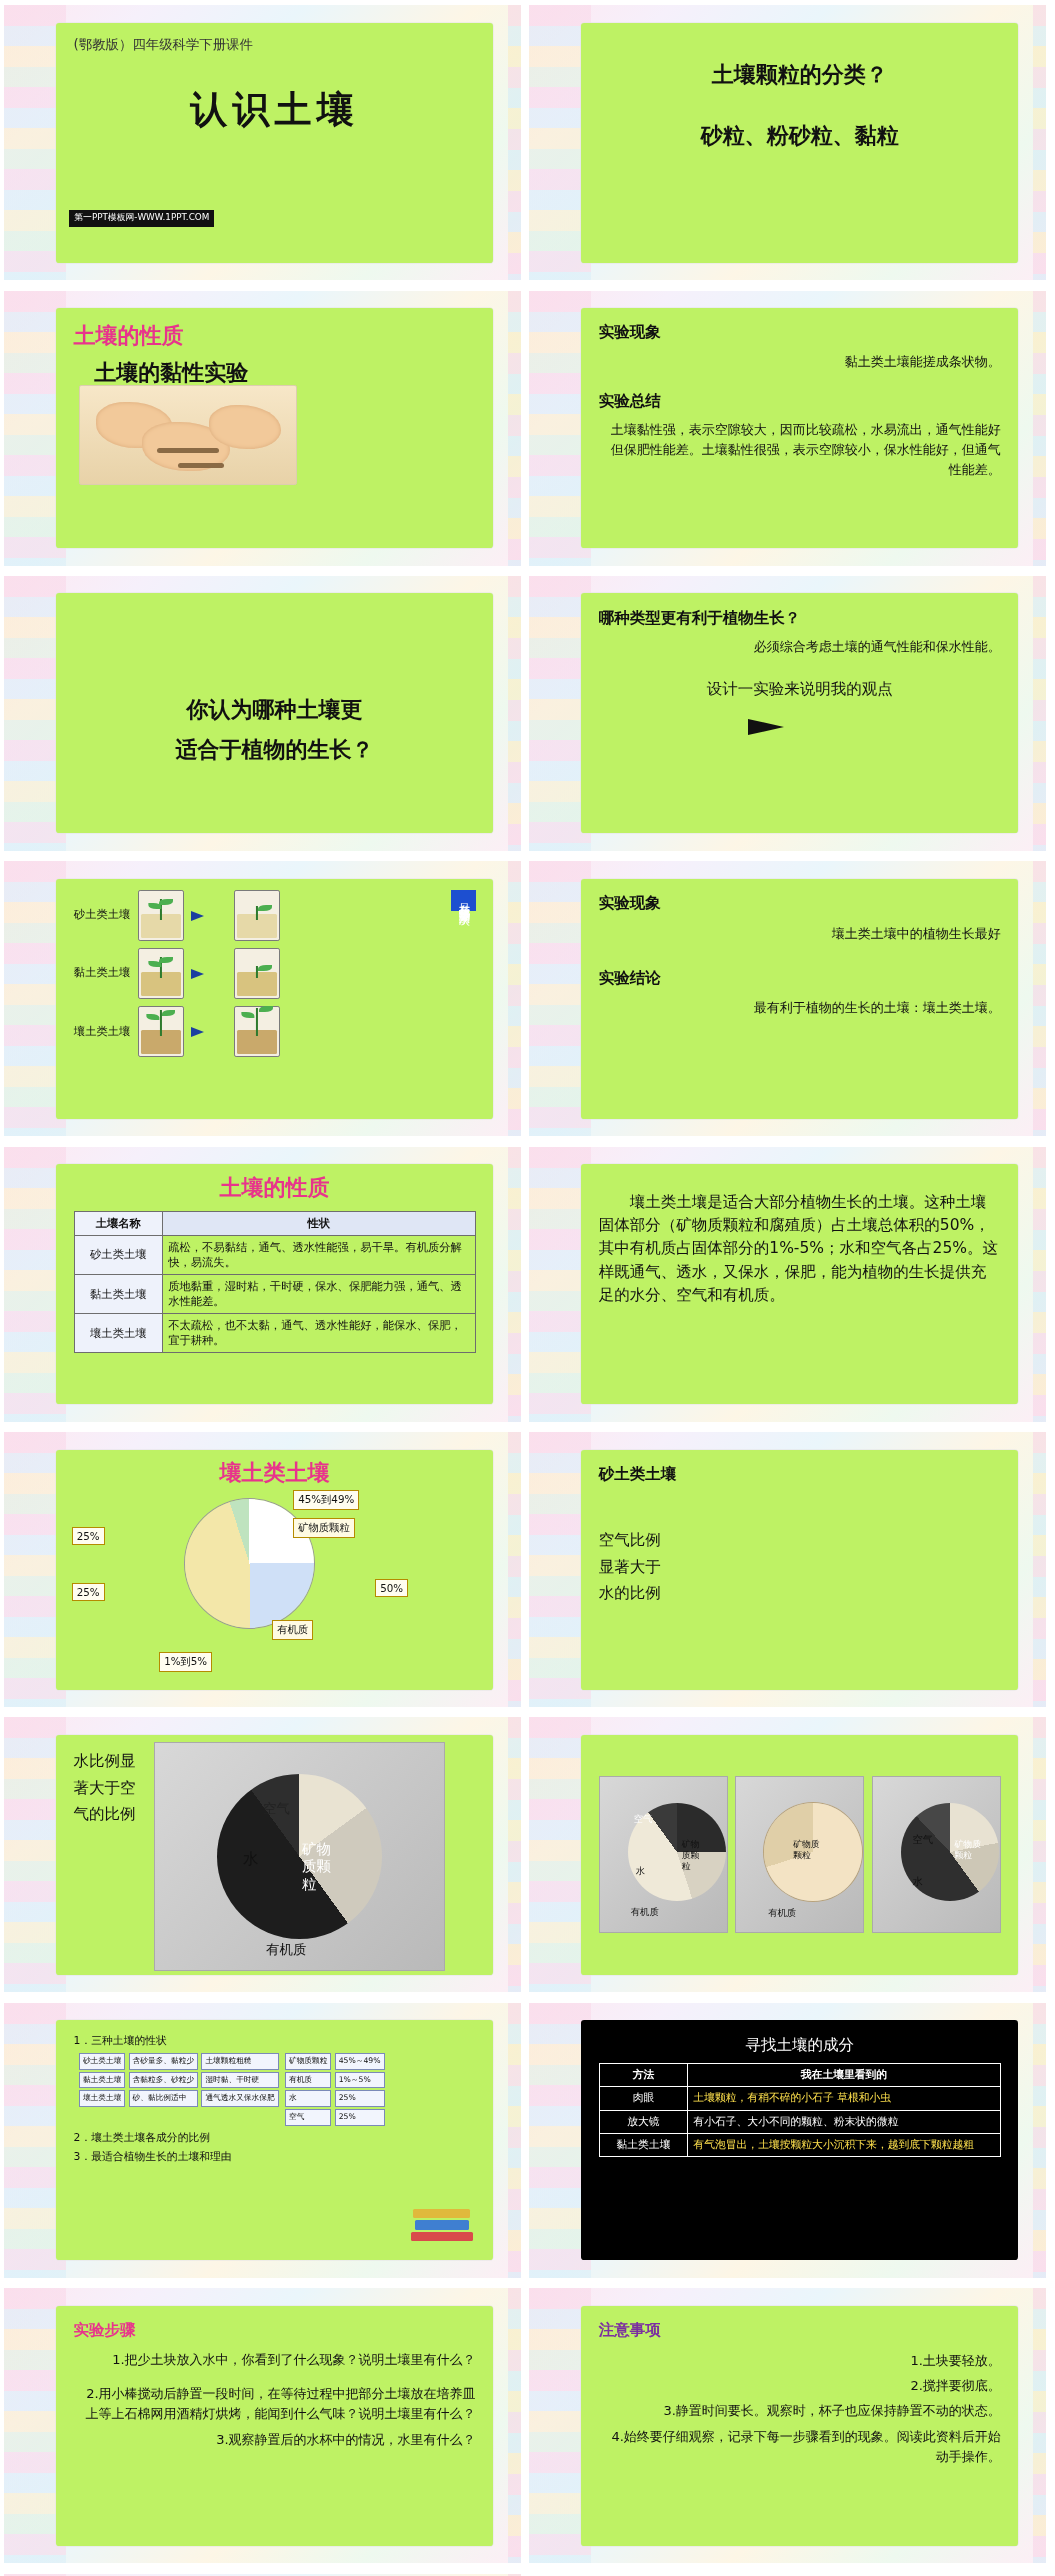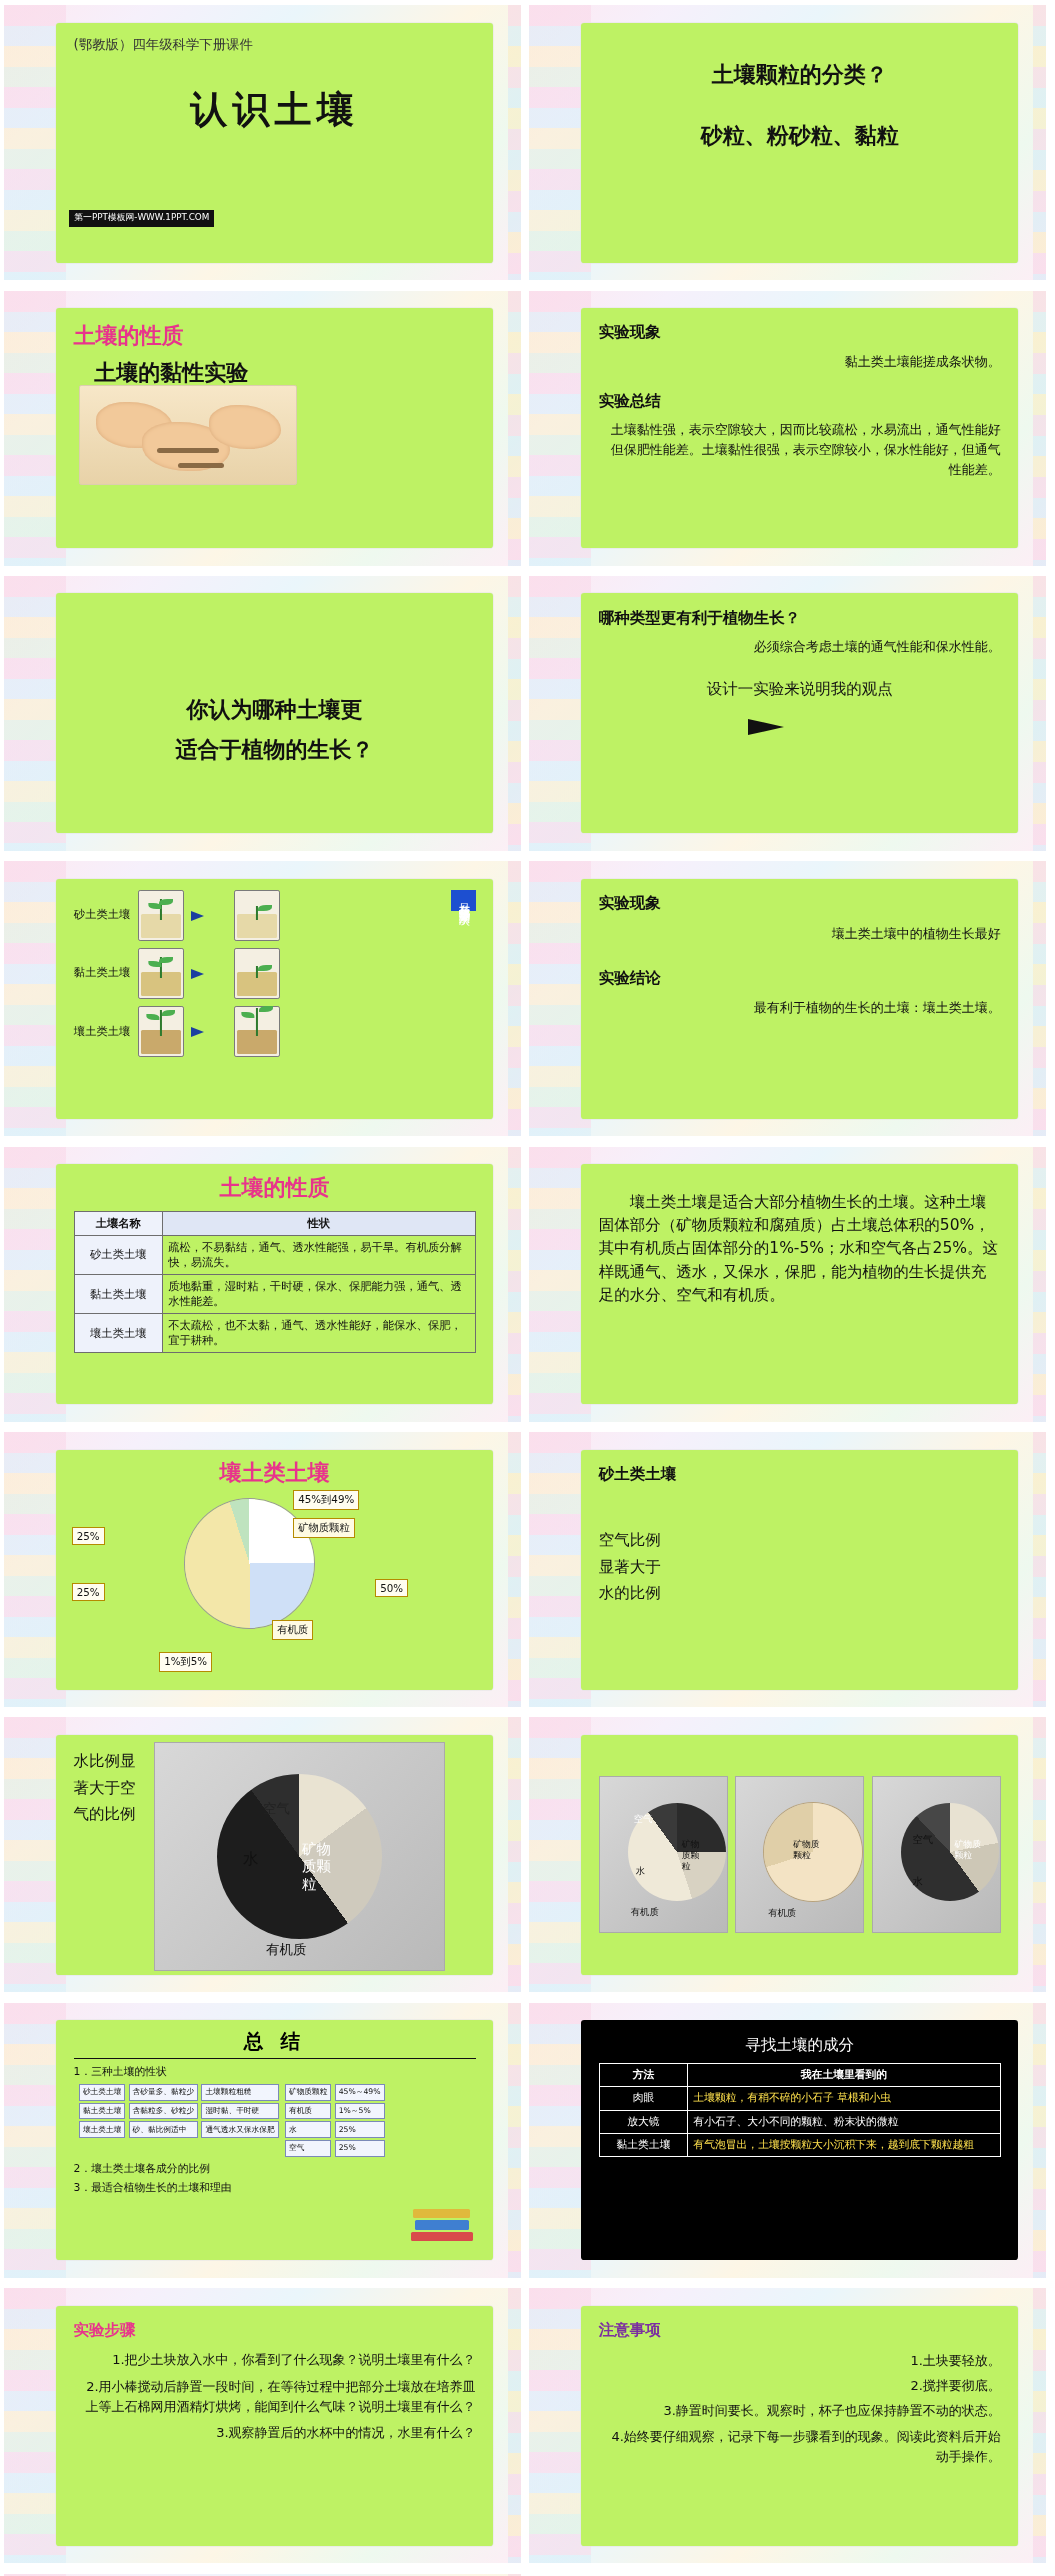--- a/index.html
+++ b/index.html
@@ -336,23 +336,20 @@
           <div style="position:absolute;left:82px;top:62px;font-size:8.8px;color:#fff;width:29px;line-height:1.2">矿物质颗粒</div>
         </div>
       </div>
     </div>
   </div>
 
   <div class="slide">
     <div class="frame"></div>
     <div class="card">
       <div class="pad" style="padding-top:7.2px">
-        <div class="center" style="border-bottom:1.5px solid #111;padding-bottom:3.1px;">
-          <span style="font-size:19.6px;font-weight:bold;letter-spacing:5.2px">总 结</span>
-        </div>
         <div class="t-xs" style="margin-top:5.2px">1．三种土壤的性状</div>
         <div class="mm" style="margin:4.1px 0 4.1px 5.2px;display:flex;gap:3.1px;align-items:flex-start">
           <div style="display:flex;flex-direction:column;gap:2.1px">
             <div class="mm-box">砂土类土壤</div>
             <div class="mm-box">黏土类土壤</div>
             <div class="mm-box">壤土类土壤</div>
           </div>
           <div style="display:flex;flex-direction:column;gap:2.1px">
             <div class="mm-box">含砂量多、黏粒少</div>
             <div class="mm-box">含黏粒多、砂粒少</div>
@@ -415,21 +412,21 @@
       </div>
     </div>
   </div>
 
   <div class="slide">
     <div class="frame"></div>
     <div class="card">
       <div class="pad">
         <div class="t-mid bold pink">实验步骤</div>
         <div class="t-sm" style="margin-top:7.2px">1.把少土块放入水中，你看到了什么现象？说明土壤里有什么？</div>
-        <div class="t-sm" style="margin-top:7px">2.用小棒搅动后静置一段时间，在等待过程中把部分土壤放在培养皿上等上石棉网用酒精灯烘烤，能闻到什么气味？说明土壤里有什么？</div>
+        <div class="t-sm" style="margin-top:14px">2.用小棒搅动后静置一段时间，在等待过程中把部分土壤放在培养皿上等上石棉网用酒精灯烘烤，能闻到什么气味？说明土壤里有什么？</div>
         <div class="t-sm" style="margin-top:6.2px">3.观察静置后的水杯中的情况，水里有什么？</div>
       </div>
     </div>
   </div>
 
   <div class="slide">
     <div class="frame"></div>
     <div class="card">
       <div class="pad">
         <div class="t-mid bold purple">注意事项</div>

